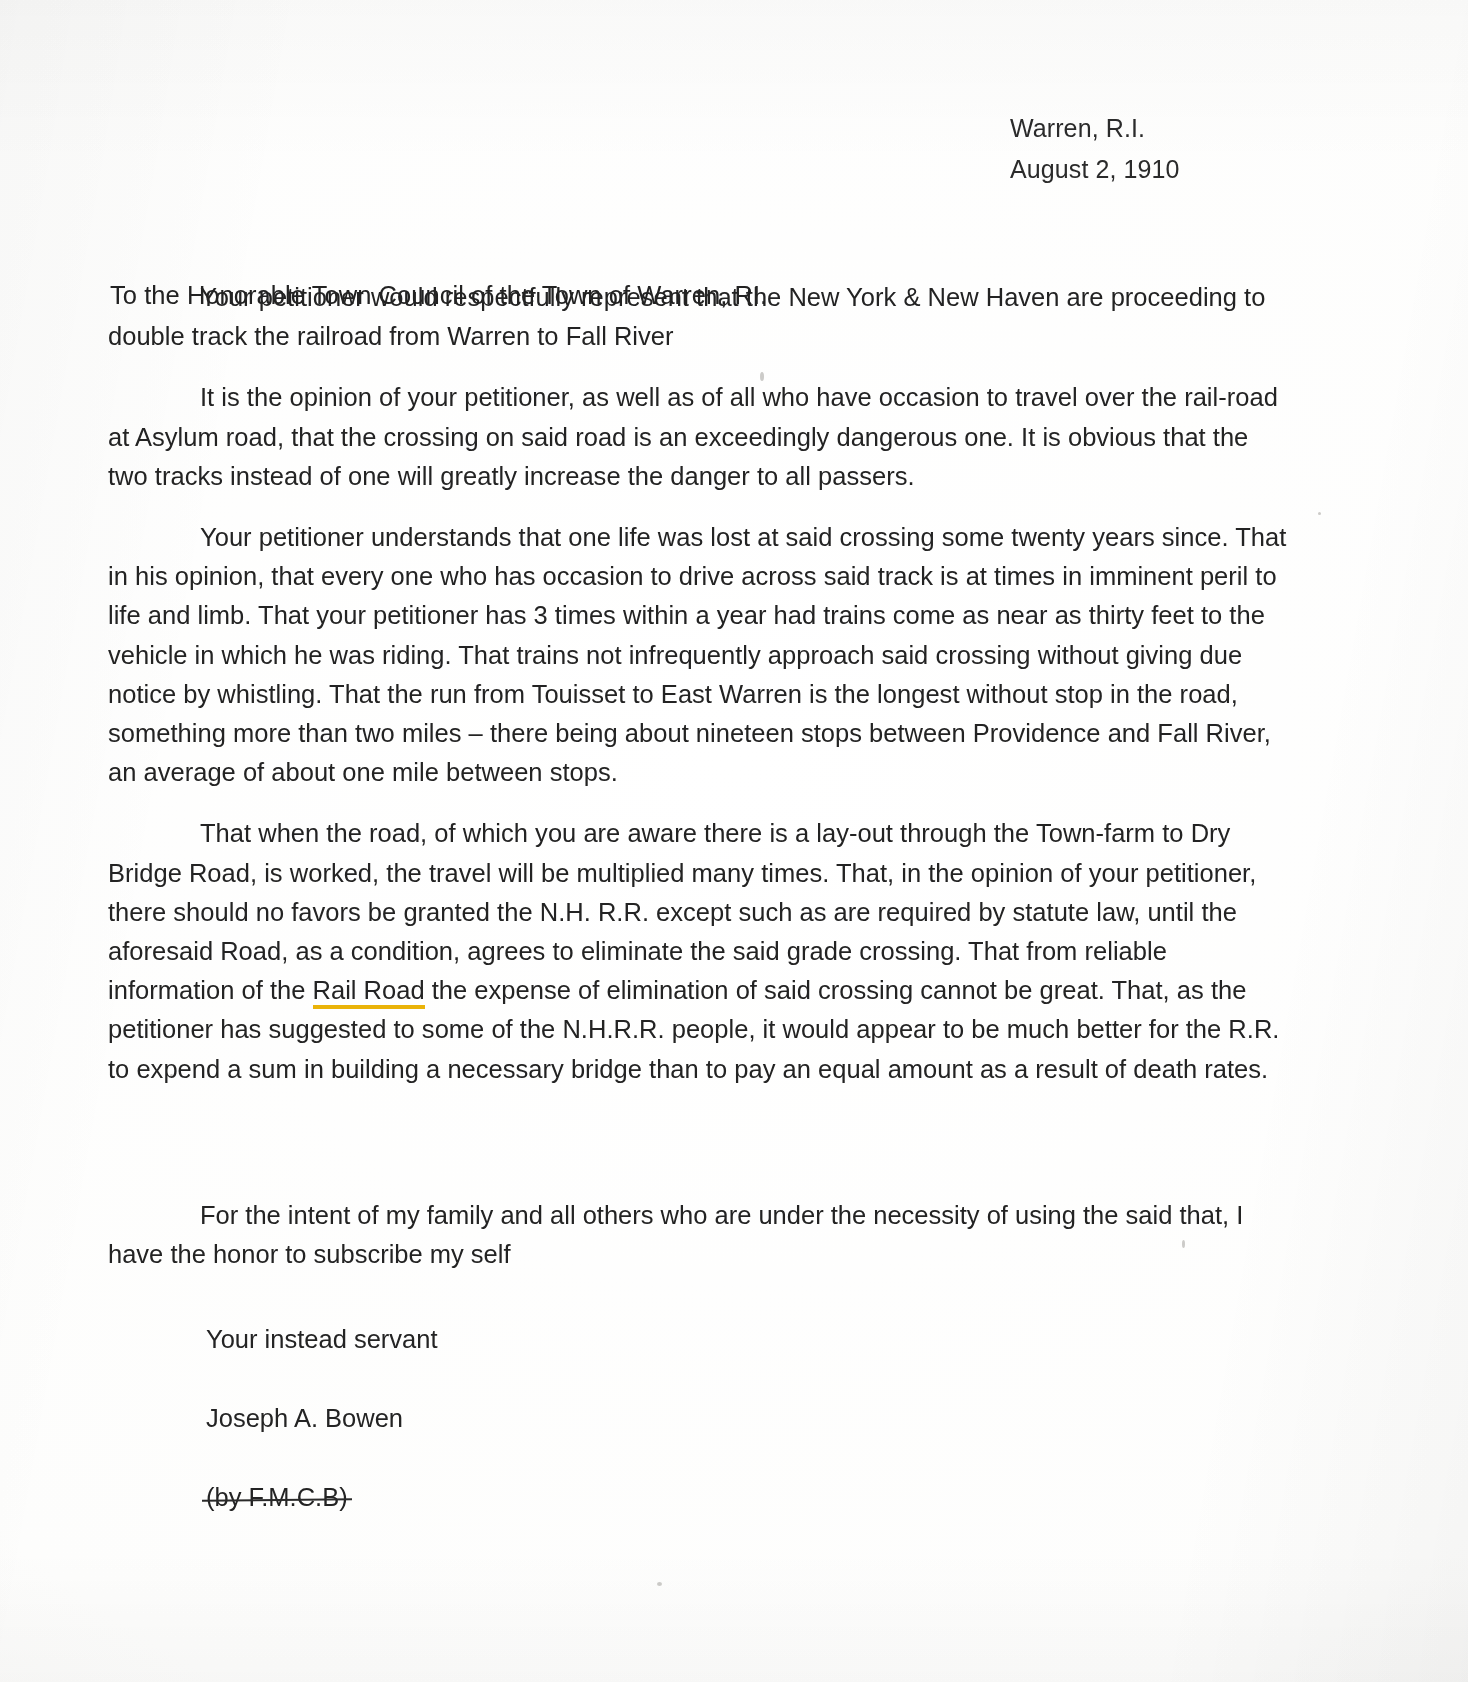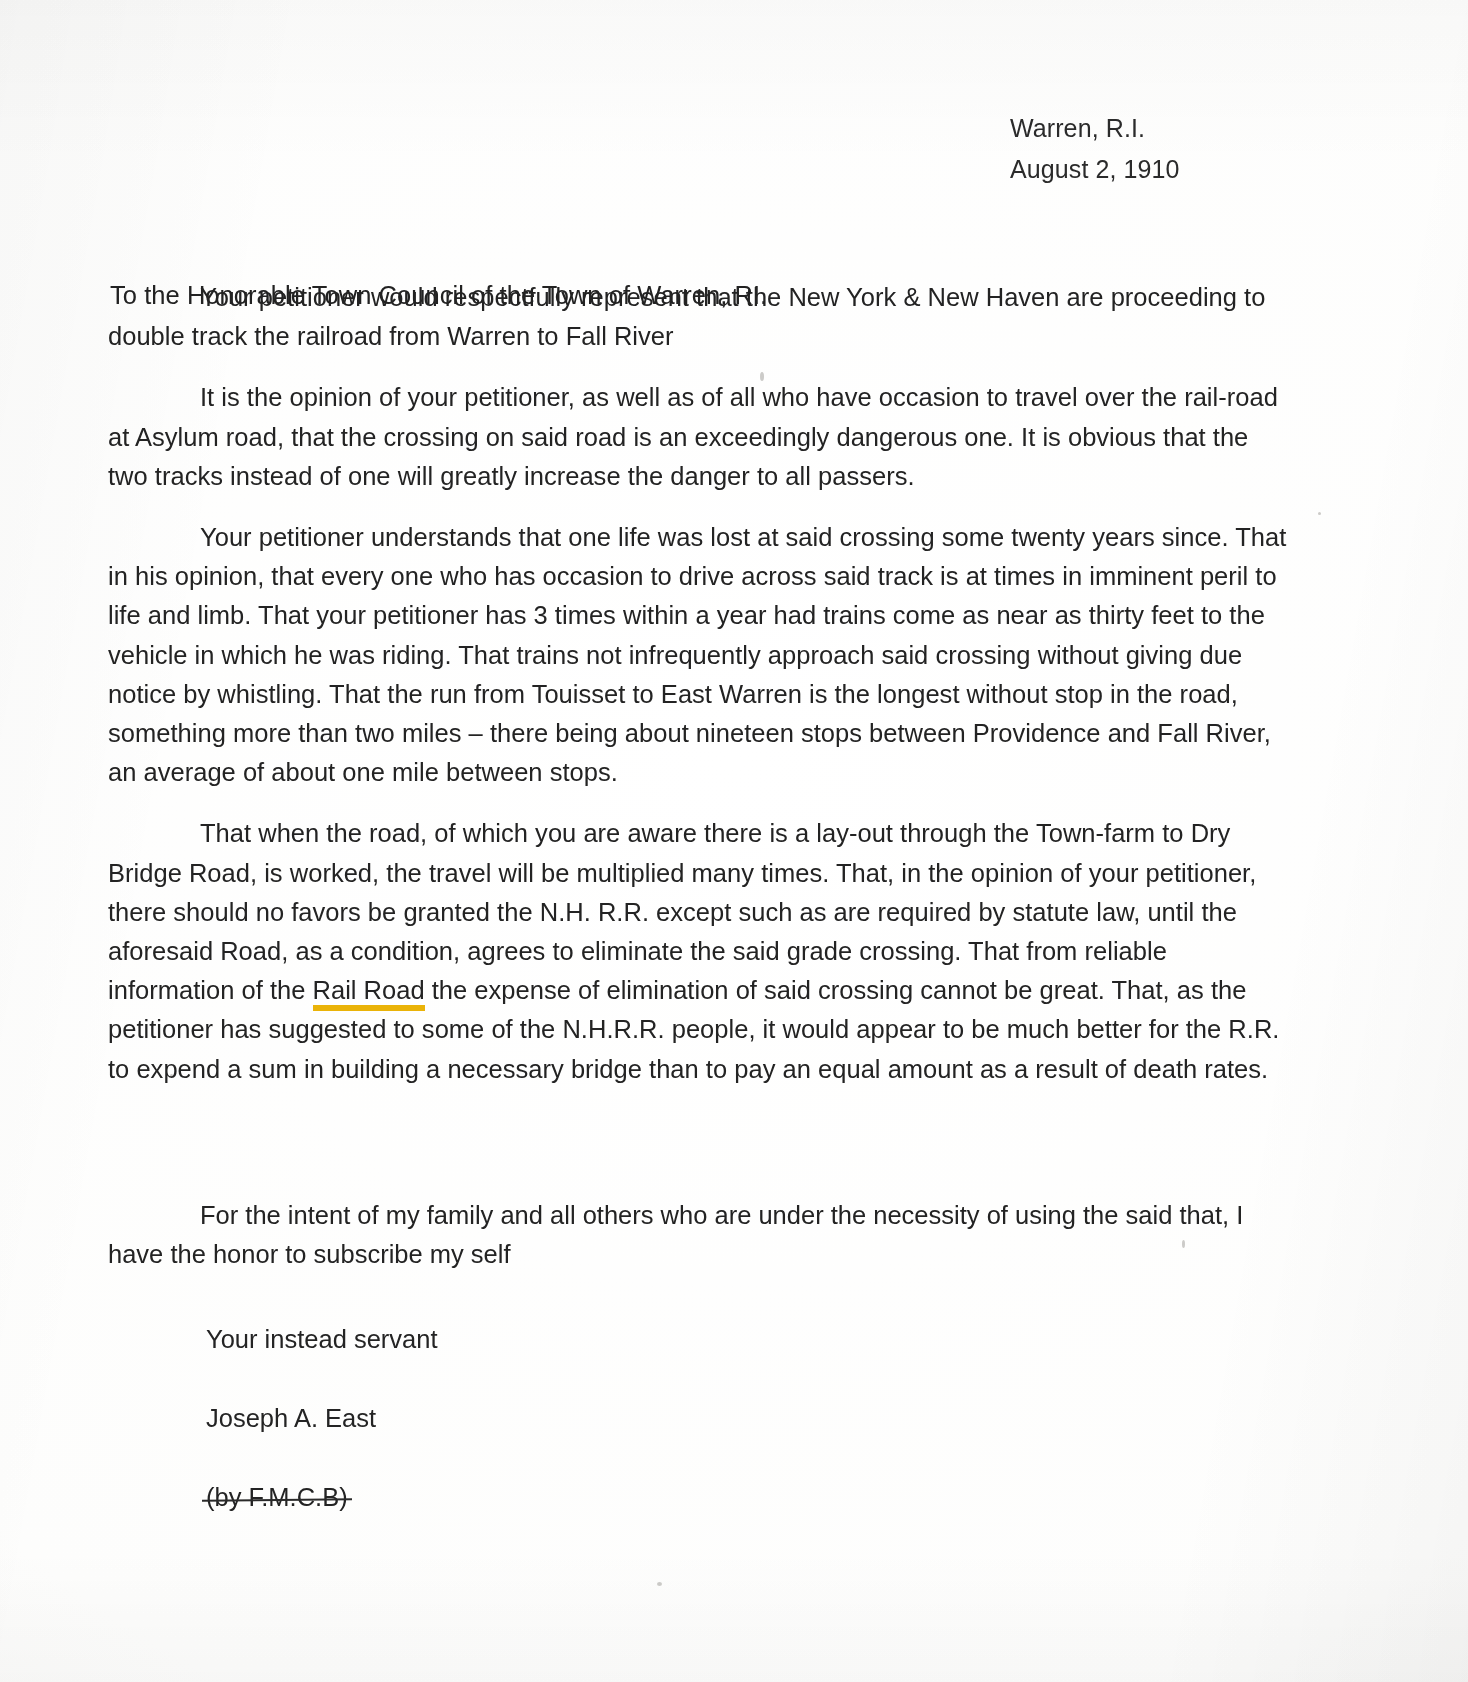--- a/index.html
+++ b/index.html
@@ -115,21 +115,21 @@
     left: -4px;
     right: -4px;
     top: 53%;
     height: 2px;
     background: #2a2a2a;
     transform: rotate(-0.5deg);
   }
 
   u.rr {
     text-decoration: none;
-    border-bottom: 6px solid #eab308;
+    border-bottom: 4px solid #eab308;
     padding-bottom: 1px;
   }
 
   
   .speck {
     position: absolute;
     background: rgba(90,85,80,0.30);
     border-radius: 50%;
     pointer-events: none;
   }
@@ -151,21 +151,21 @@
   <div class="body">
     <p class="para">Your petitioner would respectfully represent that the New York &amp; New Haven are proceeding to double track the railroad from Warren to Fall River</p>
     <p class="para">It is the opinion of your petitioner, as well as of all who have occasion to travel over the rail-road at Asylum road, that the crossing on said road is an exceedingly dangerous one.  It is obvious that the two tracks instead of one will greatly increase the danger to all passers.</p>
     <p class="para">Your petitioner understands that one life was lost at said crossing some twenty years since.  That in his opinion, that every one who has occasion to drive across said track is at times in imminent peril to life and limb.  That your petitioner has 3 times within a year had trains come as near as thirty feet to the vehicle in which he was riding.  That trains not infrequently approach said crossing without giving due notice by whistling.  That the run from Touisset to East Warren is the longest without stop in the road, something more than two miles – there being about nineteen stops between Providence and Fall River, an average of about one mile between stops.</p>
     <p class="para"><span>That when the road, of which you are aware there is a lay-out through the Town-farm to Dry Bridge Road, is worked, the travel will be multiplied many times.  That, in the opinion of your petitioner, there should no favors be granted the N.H. R.R. except such as are required by statute law, until the aforesaid Road, as a condition, agrees to eliminate the said grade crossing.  That from reliable information of the </span><u class="rr">Rail Road</u><span> the expense of elimination of said crossing cannot be great.  That, as the petitioner has suggested to some of the N.H.R.R. people, it would appear to be much better for the R.R. to expend a sum in building a necessary bridge than to pay an equal amount as a result of death rates.</span></p>
   </div>
 
   <div class="closing-block">
     <p class="closing-para">For the intent of my family and all others who are under the necessity of using the said that, I have the honor to subscribe my self</p>
     <p class="sig-line">Your instead servant</p>
-    <p class="sig-line name">Joseph A. East</p>
+    <p class="sig-line name">Joseph A. Bowen</p>
     <p class="sig-line"><span class="struck">(by F.M.C.B)</span></p>
   </div>
 
   <span class="speck" style="left:760px; top:372px; width:4px; height:9px;"></span>
   <span class="speck" style="left:1182px; top:1240px; width:3px; height:8px;"></span>
   <span class="speck" style="left:170px; top:1074px; width:3px; height:3px;"></span>
   <span class="speck" style="left:1318px; top:512px; width:3px; height:3px;"></span>
   <span class="speck" style="left:657px; top:1582px; width:5px; height:4px;"></span>
 
 </div>

